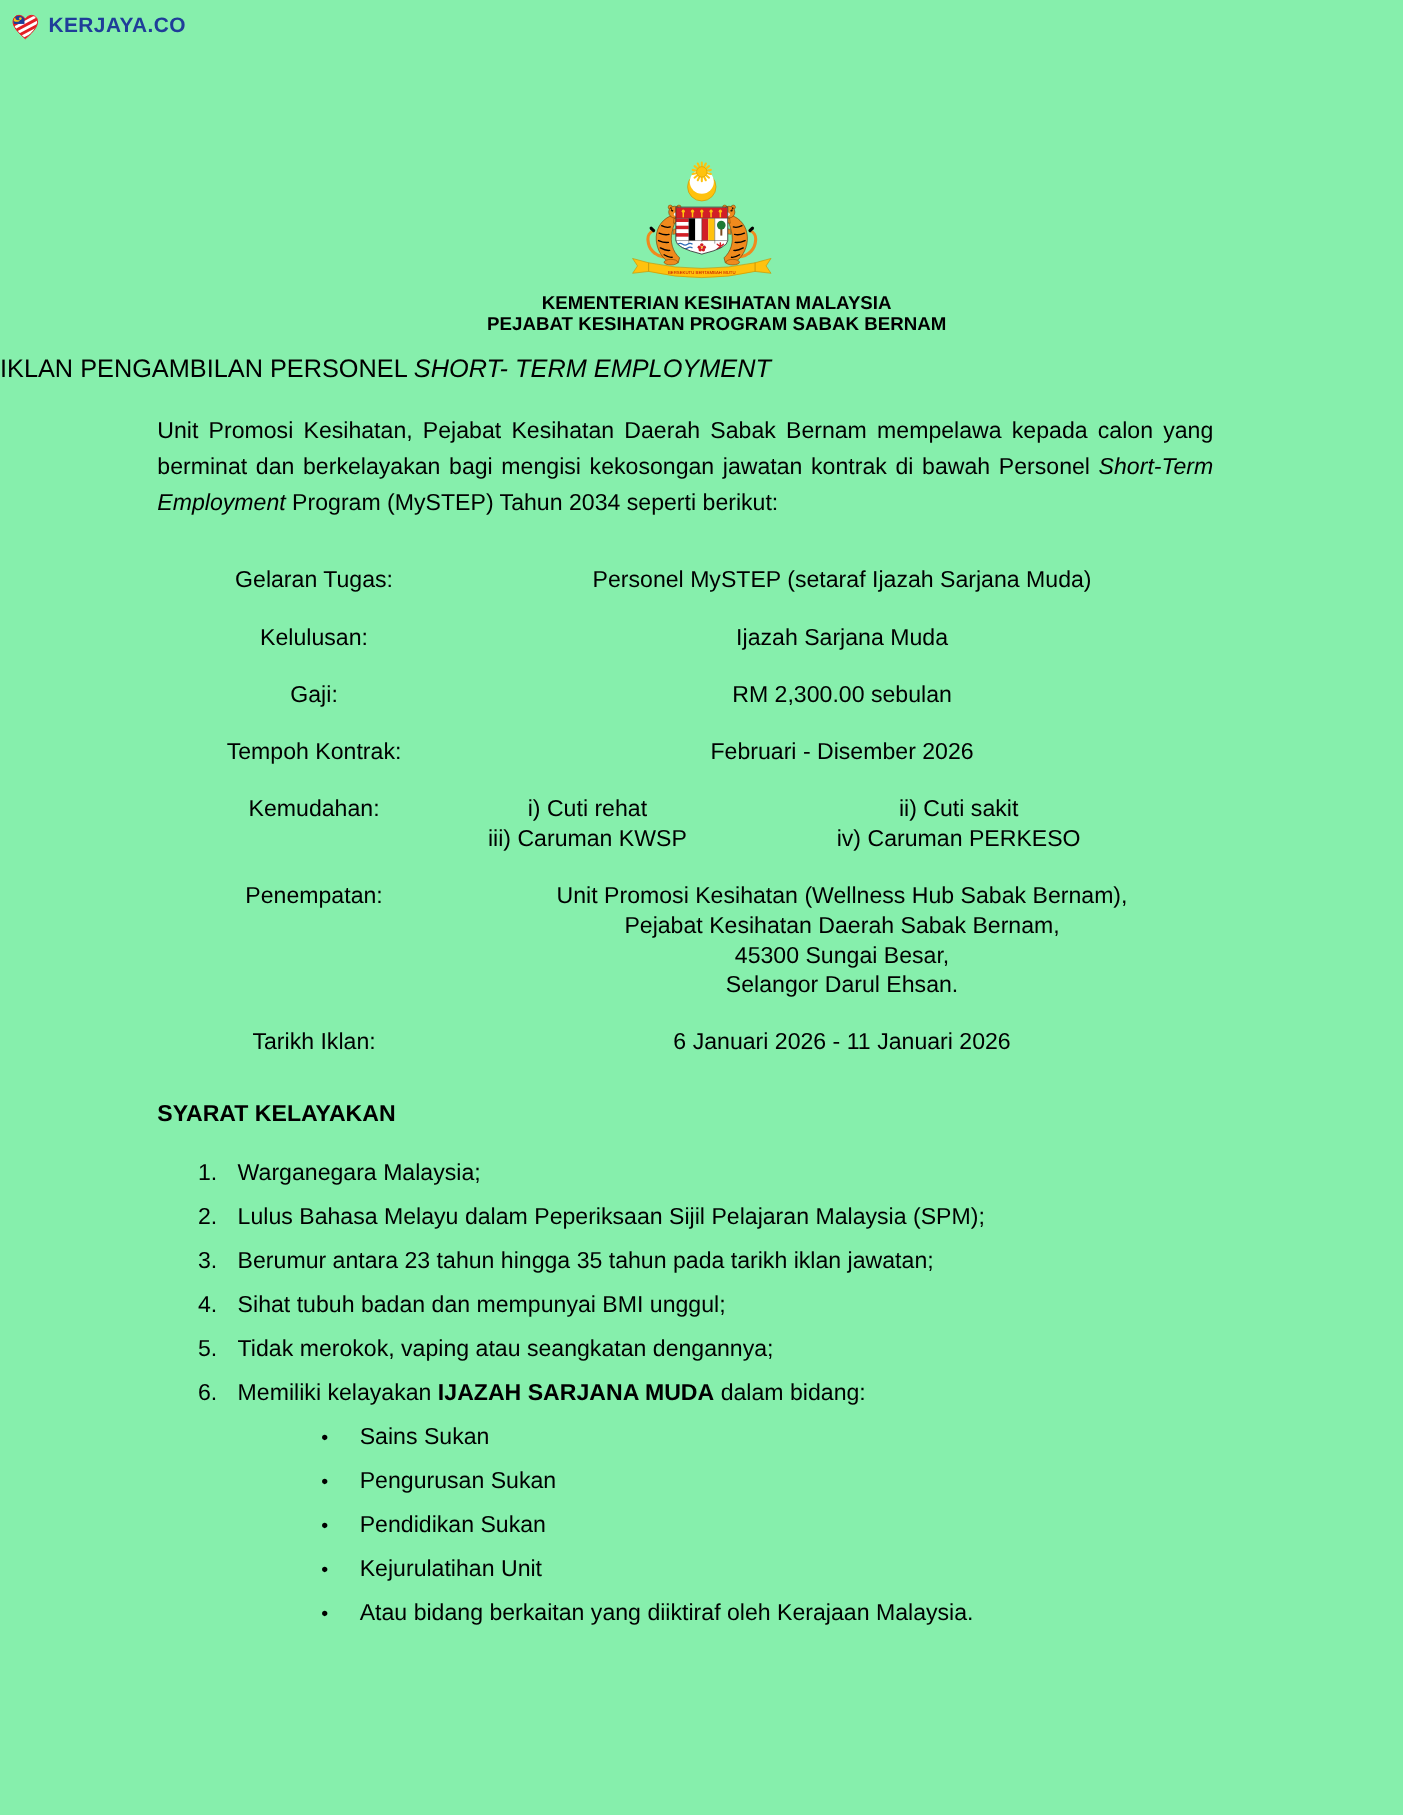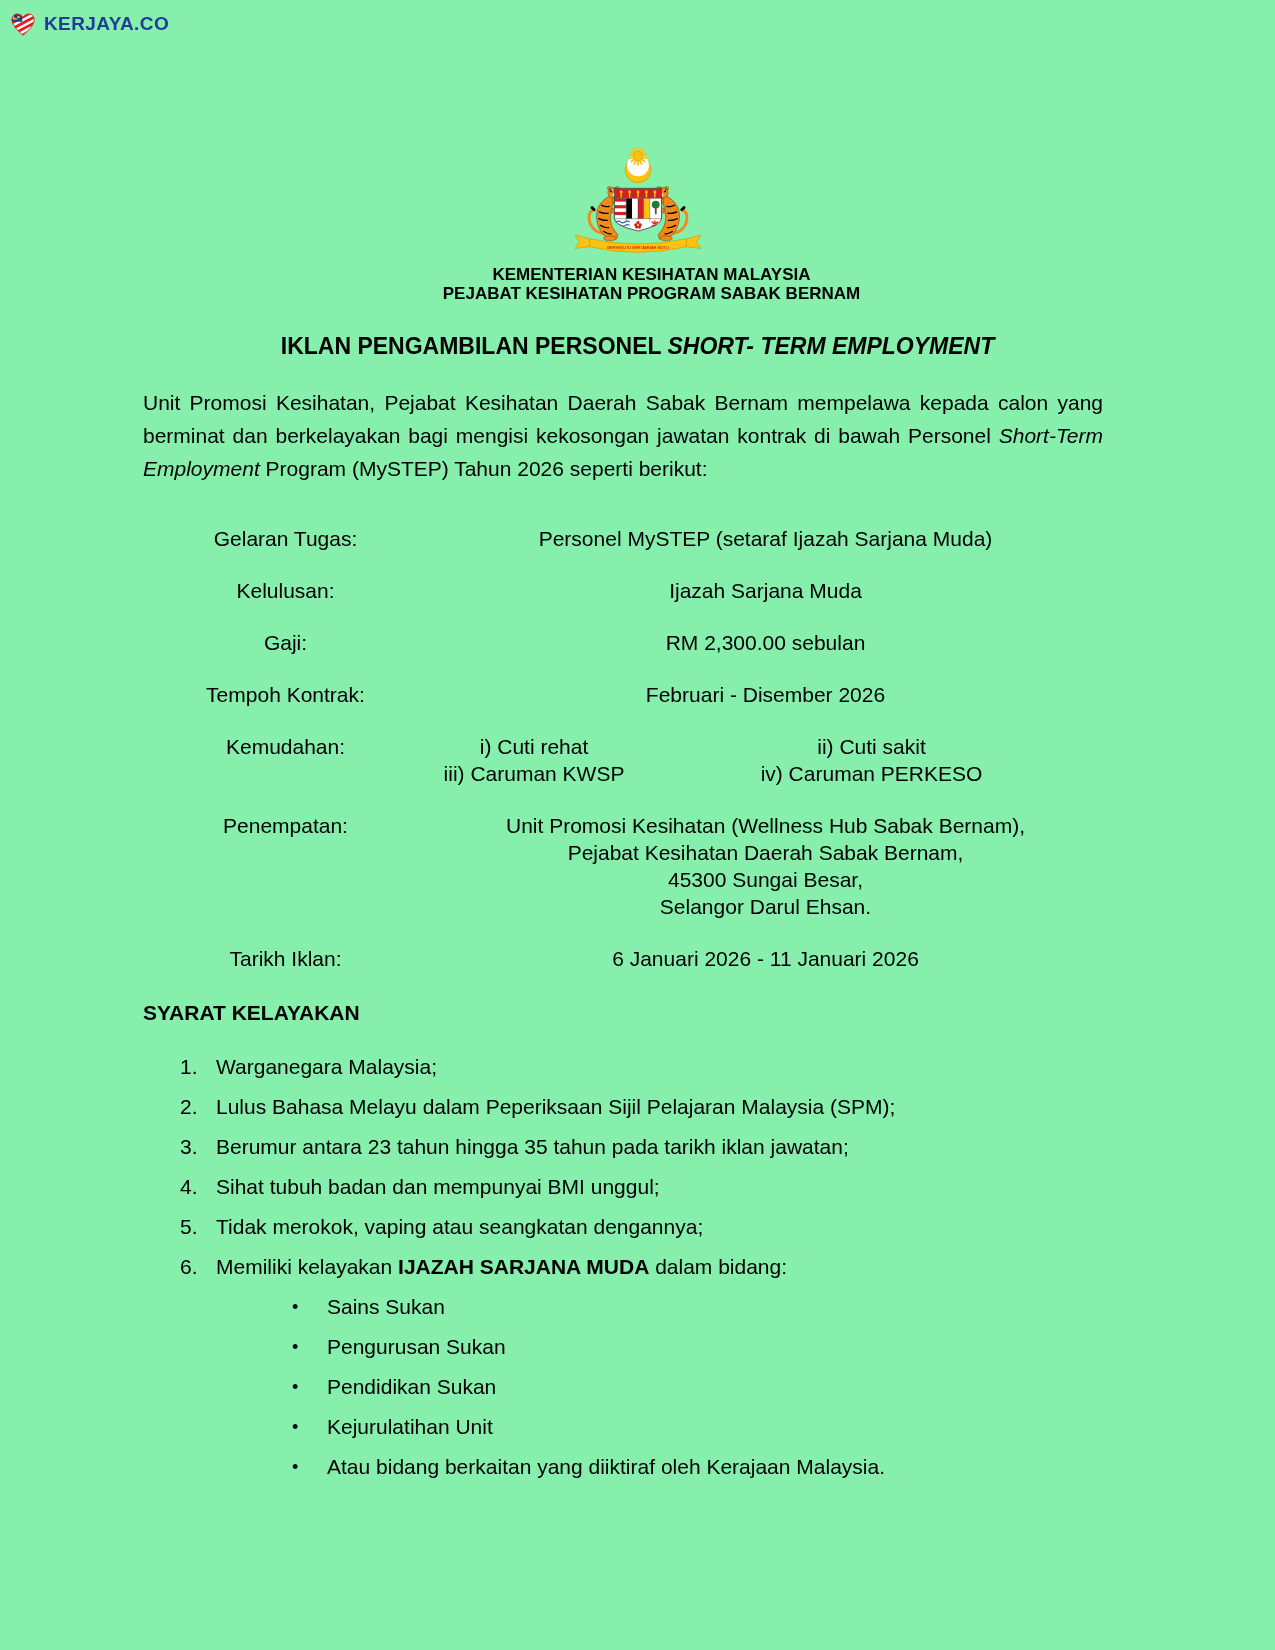--- a/index.html
+++ b/index.html
@@ -19,34 +19,34 @@
   }
   .logo-text {
     font-size:19px; font-weight:bold; letter-spacing:0.4px;
     color:#1f3d99;
   }
   
   .crest-wrap { padding-top:140px; text-align:center; }
   
   .org { text-align:center; font-weight:bold; font-size:17px; line-height:19px; margin-top:3px;padding-left:28px; }
   
-  .doc-title { text-align:center; font-weight:bold; font-size:23px; line-height:28px; margin-top:29px; }
+  .doc-title { font-weight:normal; font-size:23px; line-height:28px; margin-top:17px; }
   .it { font-style:italic; }
   .bd { font-weight:bold; }
   
   .content { margin:0 172px 0 143px; }
   .intro { margin-top:26px; text-align:justify; font-size:21px; line-height:33px; }
   
   .details { margin-top:40px;text-align:center; }
   .d-row { display:flex; margin-bottom:25px; font-size:21px; line-height:27px; }
   .d-label { width:285px; flex:none; }
   .d-value { flex:1; }
   .kv-grid { display:grid; grid-template-columns:212px auto; }
   
-  .req-head { font-weight:bold; font-size:21px; line-height:26px; margin-top:28px; }
+  .req-head { font-weight:bold; font-size:21px; line-height:26px; margin-top:39px; }
   .req-list { margin-top:28px; padding-left:37px; }
   .req-item { display:flex; margin-bottom:14px; font-size:21px; line-height:26px; }
   .req-num { width:36px; flex:none; }
   .bullet-list { padding-left:112px; margin-top:0; }
   .b-item { display:flex; margin-bottom:14px; font-size:21px; line-height:26px; }
   .b-marker { width:35px; flex:none; font-size:18px; }
 </style>
 </head>
 <body>
 
@@ -189,21 +189,21 @@
     <div>KEMENTERIAN KESIHATAN MALAYSIA</div>
     <div>PEJABAT KESIHATAN PROGRAM SABAK BERNAM</div>
   </div>
 
   <div class="doc-title">
     <div><span>IKLAN PENGAMBILAN PERSONEL </span><span class="it">SHORT- TERM EMPLOYMENT</span></div>
   </div>
 
   <div class="content">
 
-    <p class="intro"><span>Unit Promosi Kesihatan, Pejabat Kesihatan Daerah Sabak Bernam mempelawa kepada calon yang berminat dan berkelayakan bagi mengisi kekosongan jawatan kontrak di bawah Personel </span><span class="it">Short-Term Employment</span><span> Program (MySTEP) Tahun 2026 seperti berikut:</span></p>
+    <p class="intro"><span>Unit Promosi Kesihatan, Pejabat Kesihatan Daerah Sabak Bernam mempelawa kepada calon yang berminat dan berkelayakan bagi mengisi kekosongan jawatan kontrak di bawah Personel </span><span class="it">Short-Term Employment</span><span> Program (MySTEP) Tahun 2034 seperti berikut:</span></p>
 
     <div class="details">
 
       <div class="d-row">
         <div class="d-label">Gelaran Tugas:</div>
         <div class="d-value">Personel MySTEP (setaraf Ijazah Sarjana Muda)</div>
       </div>
 
       <div class="d-row">
         <div class="d-label">Kelulusan:</div>

